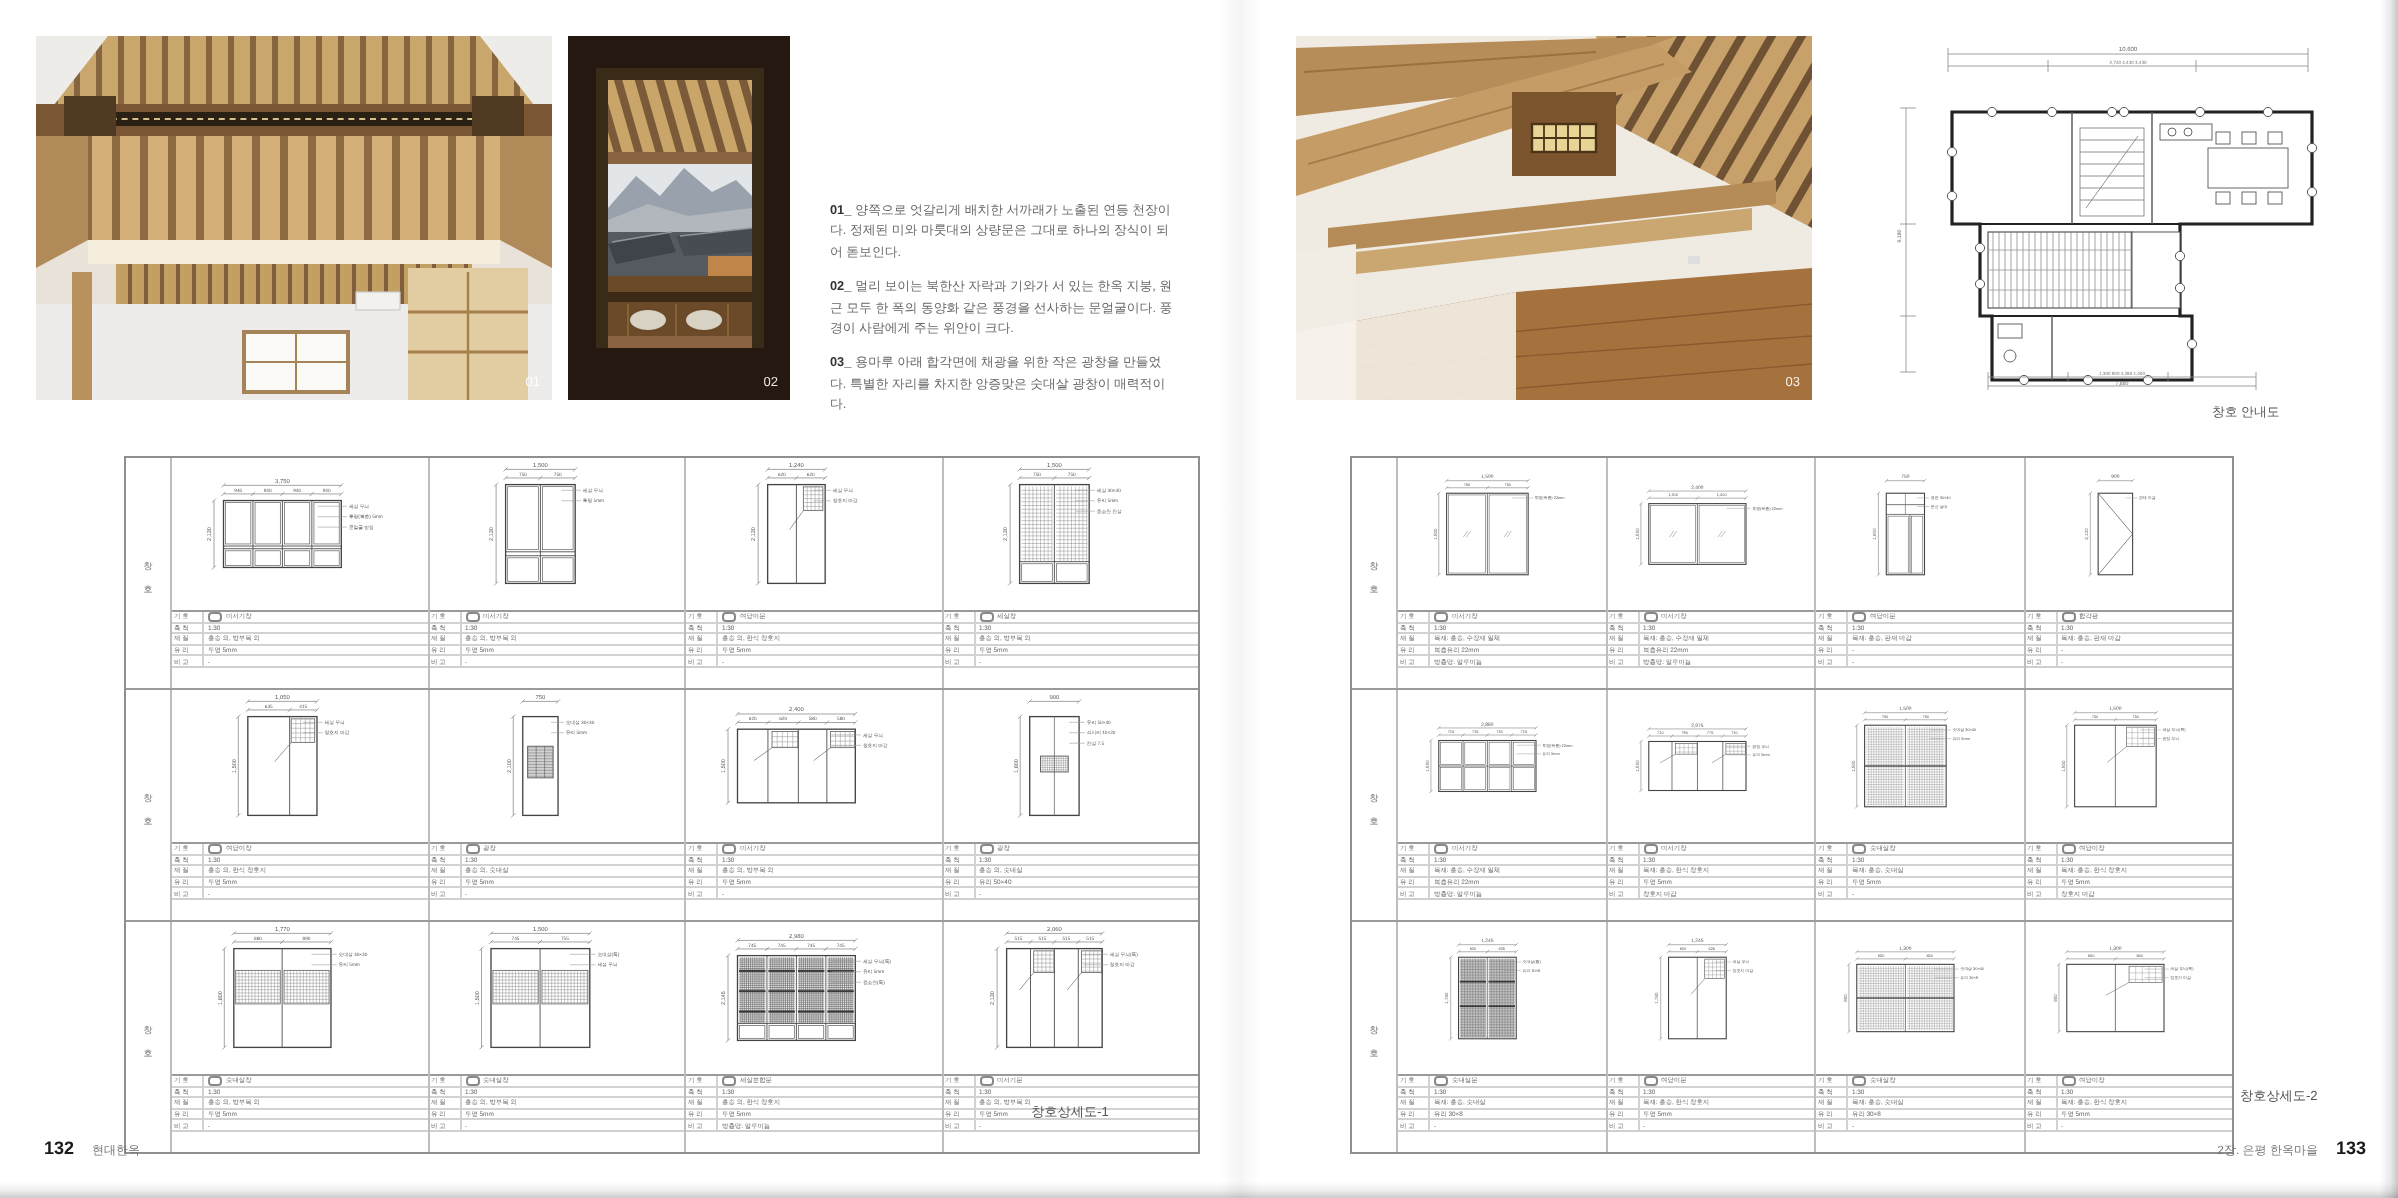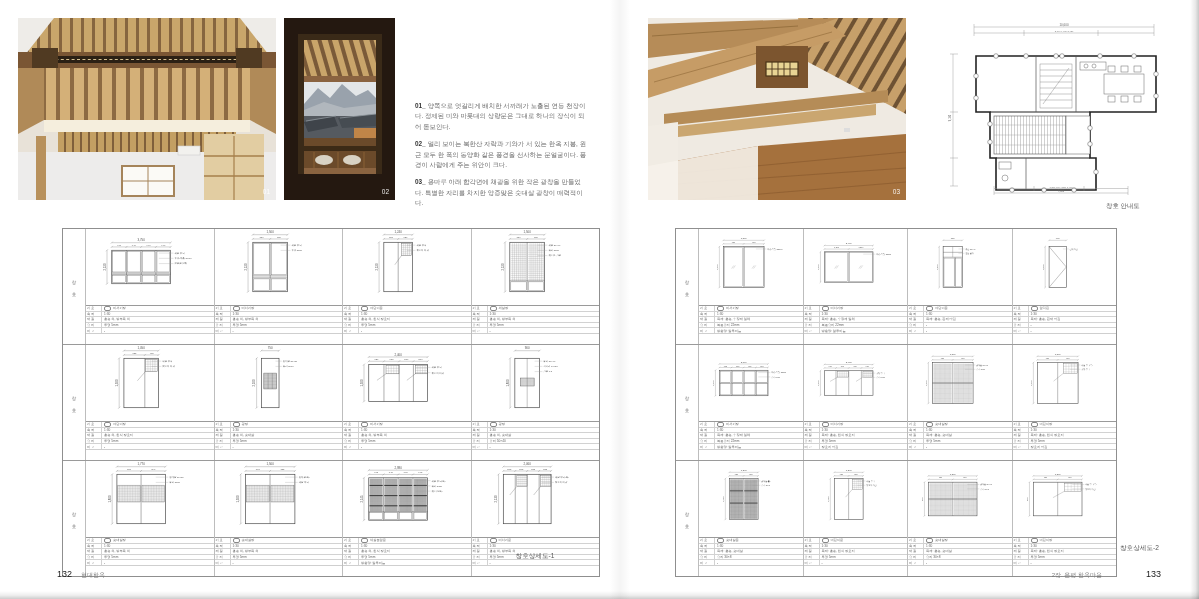--- a/index.html
+++ b/index.html
@@ -22,21 +22,21 @@
   svg.draw{width:100%;height:76px;display:block;}
   .dtable{border-top:1px solid #9a9a9a;}
   .trow{display:flex;border-top:1px solid #d2d2d2;height:4.6px;overflow:hidden;align-items:center;}
   .trow:first-child{border-top:none;}
   .tlab{width:14px;border-right:1px solid #d2d2d2;font-size:3.2px;color:#666;padding-left:1px;height:100%;display:flex;align-items:center;}
   .tval{flex:1;font-size:3.2px;color:#666;padding-left:2px;display:flex;align-items:center;gap:2px;min-width:0;white-space:nowrap;overflow:hidden;}
   .sym{display:inline-block;width:5px;height:2.6px;border:0.5px solid #888;border-radius:2px;}
   .dgap{height:10px;border-top:1px solid #cfcfcf;}
   .sheet-title{position:absolute;font-size:6.6px;color:#555;}
   .footer{position:absolute;top:569px;display:flex;align-items:baseline;gap:9px;}
-  .pagenum{font-size:9px;font-weight:normal;color:#1a1a1a;margin-left:35px;}
+  .pagenum{font-size:9px;font-weight:bold;color:#1a1a1a;}
   .foottxt{font-size:6px;color:#777;}
   .plan-caption{position:absolute;left:1106px;top:202px;font-size:6.4px;color:#555;}
   .edge-right{position:absolute;right:0;top:0;width:9px;height:100%;
       background:linear-gradient(to right,rgba(0,0,0,0),rgba(0,0,0,0.09) 60%,rgba(0,0,0,0.22));}
   .edge-bottom{position:absolute;left:0;bottom:0;width:100%;height:8px;
       background:linear-gradient(to bottom,rgba(0,0,0,0),rgba(0,0,0,0.07) 55%,rgba(0,0,0,0.2));}
   .gutter{position:absolute;left:610px;top:0;width:20px;height:100%;
       background:linear-gradient(to right,rgba(0,0,0,0),rgba(0,0,0,0.045) 50%,rgba(0,0,0,0));}
 </style>
 </head>
@@ -2317,21 +2317,21 @@
       </div>
     </div>
 
   <div class="sheet-title" style="left:470px;top:552px;width:130px;text-align:center;">창호상세도-1</div>
   <div class="sheet-title" style="left:1120px;top:544px;">창호상세도-2</div>
 
   <div class="footer" style="left:22px;">
     <span class="pagenum">132</span>
     <span class="foottxt">현대한옥</span>
   </div>
-  <div class="footer" style="right:38px;">
+  <div class="footer" style="right:16px;">
     <span class="foottxt">2장. 은평 한옥마을</span>
     <span class="pagenum">133</span>
   </div>
 
   <div class="gutter"></div>
   <div class="edge-right"></div>
   <div class="edge-bottom"></div>
 </div>
 
 </body></html>

